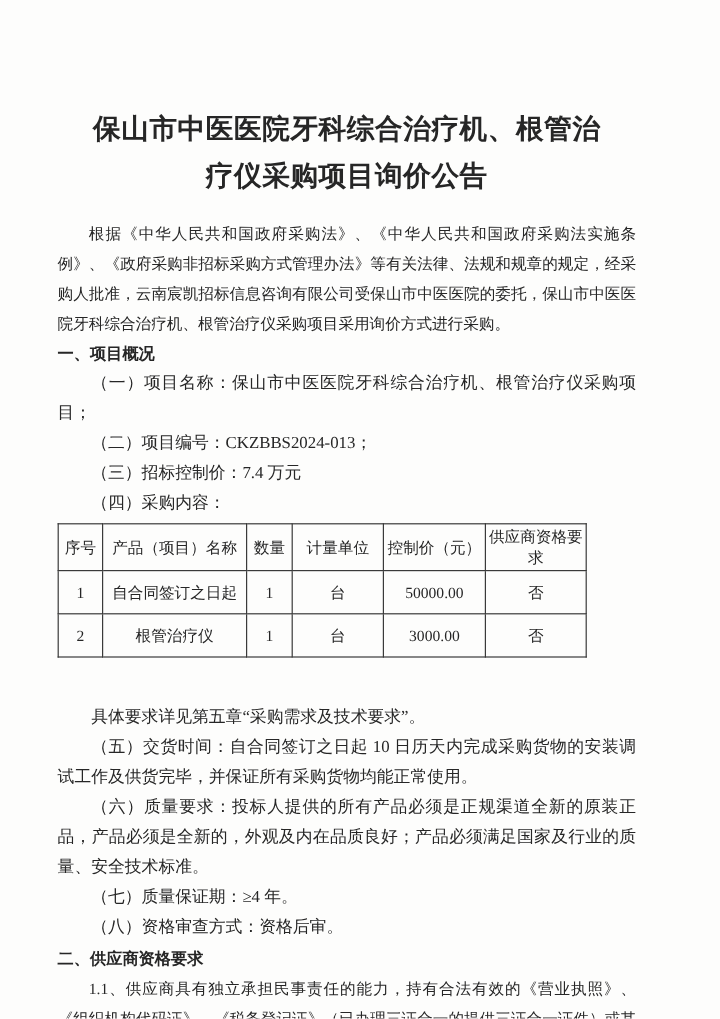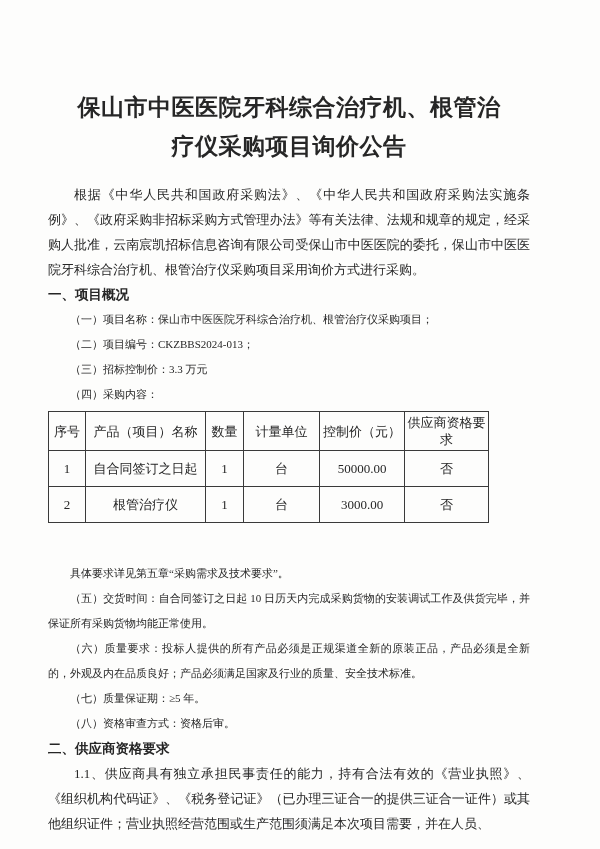--- a/index.html
+++ b/index.html
@@ -41,21 +41,21 @@
     text-align: justify;
   }
   .indent { text-indent: 2em; }
   .heading {
     font-size: 13.5px;
     font-weight: 700;
     line-height: 25px;
     margin: 0;
   }
   .item {
-    font-size: 11px;
+    font-size: 14px;
     line-height: 25px;
     margin: 0;
     text-indent: 2em;
     text-align: justify;
   }
   table.spec {
     border-collapse: collapse;
     table-layout: fixed;
     width: 440px;
     margin: 4px 0 0 0;
@@ -84,21 +84,21 @@
 <div class="page">
 
   <h1 class="title">保山市中医医院牙科综合治疗机、根管治疗仪采购项目询价公告</h1>
 
   <p class="para indent">根据《中华人民共和国政府采购法》、《中华人民共和国政府采购法实施条例》、《政府采购非招标采购方式管理办法》等有关法律、法规和规章的规定，经采购人批准，云南宸凯招标信息咨询有限公司受保山市中医医院的委托，保山市中医医院牙科综合治疗机、根管治疗仪采购项目采用询价方式进行采购。</p>
 
   <h2 class="heading">一、项目概况</h2>
 
   <p class="item">（一）项目名称：保山市中医医院牙科综合治疗机、根管治疗仪采购项目；</p>
   <p class="item">（二）项目编号：CKZBBS2024-013；</p>
-  <p class="item">（三）招标控制价：3.3 万元</p>
+  <p class="item">（三）招标控制价：7.4 万元</p>
   <p class="item">（四）采购内容：</p>
 
   <table class="spec">
     <colgroup>
       <col style="width:37px">
         <col style="width:120px">
         <col style="width:38px">
       <col style="width:76px">
         <col style="width:85px">
         <col style="width:84px">
@@ -129,20 +129,20 @@
         <td>台</td>
         <td>3000.00</td>
         <td>否</td>
       </tr>
     </tbody>
   </table>
 
   <p class="item gap-top">具体要求详见第五章“采购需求及技术要求”。</p>
   <p class="item">（五）交货时间：自合同签订之日起 10 日历天内完成采购货物的安装调试工作及供货完毕，并保证所有采购货物均能正常使用。</p>
   <p class="item">（六）质量要求：投标人提供的所有产品必须是正规渠道全新的原装正品，产品必须是全新的，外观及内在品质良好；产品必须满足国家及行业的质量、安全技术标准。</p>
-  <p class="item">（七）质量保证期：≥5 年。</p>
+  <p class="item">（七）质量保证期：≥4 年。</p>
   <p class="item">（八）资格审查方式：资格后审。</p>
 
   <h2 class="heading">二、供应商资格要求</h2>
 
   <p class="para indent">1.1、供应商具有独立承担民事责任的能力，持有合法有效的《营业执照》、《组织机构代码证》、《税务登记证》（已办理三证合一的提供三证合一证件）或其他组织证件；营业执照经营范围或生产范围须满足本次项目需要，并在人员、</p>
 
 </div>
 
 </body></html>

